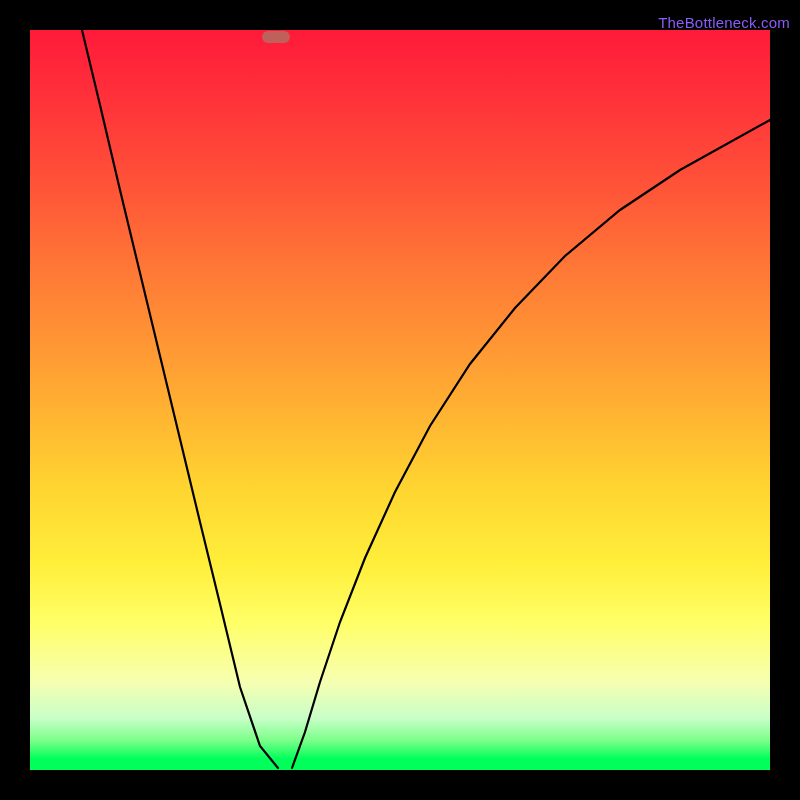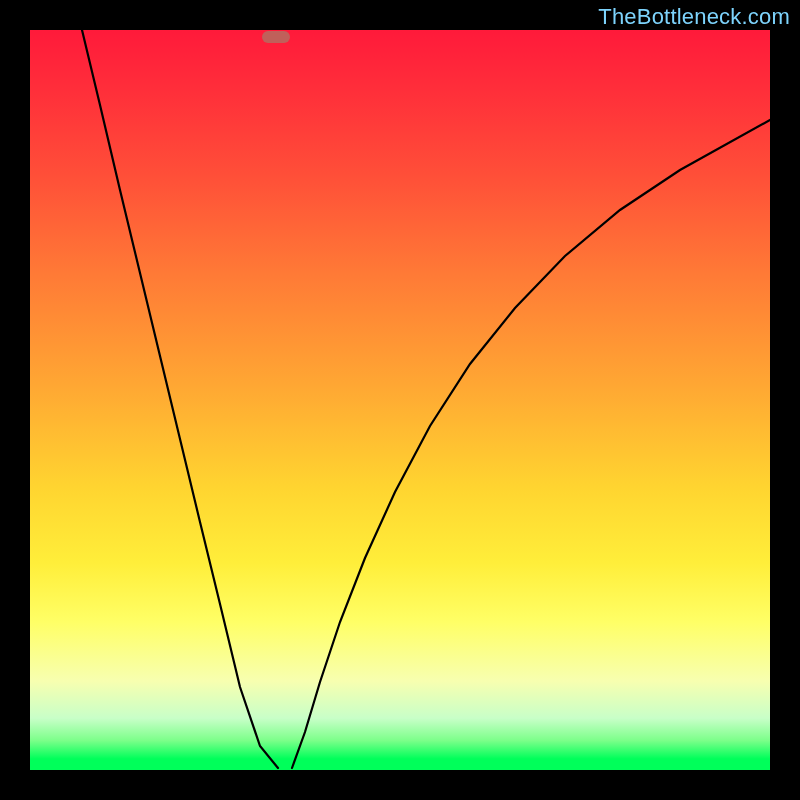--- a/index.html
+++ b/index.html
@@ -5,26 +5,26 @@
   * { margin: 0; padding: 0; box-sizing: border-box; }
   html, body { width: 800px; height: 800px; overflow: hidden; background: #000; }
   .outer {
     width: 800px;
     height: 800px;
     background: #000;
     position: relative;
   }
   .watermark {
     position: absolute;
-    top: 4px;
+    top: 14px;
     right: 10px;
     font-family: Arial, Helvetica, sans-serif;
-    font-size: 22px;
+    font-size: 15px;
     font-weight: 500;
-    color: #7dd3fc;
+    color: #8b5cf6;
     letter-spacing: 0.2px;
   }
   .plot-area {
     position: absolute;
     left: 30px;
     top: 30px;
     width: 740px;
     height: 740px;
     background: linear-gradient(to bottom,
       #ff1a3a 0%,

